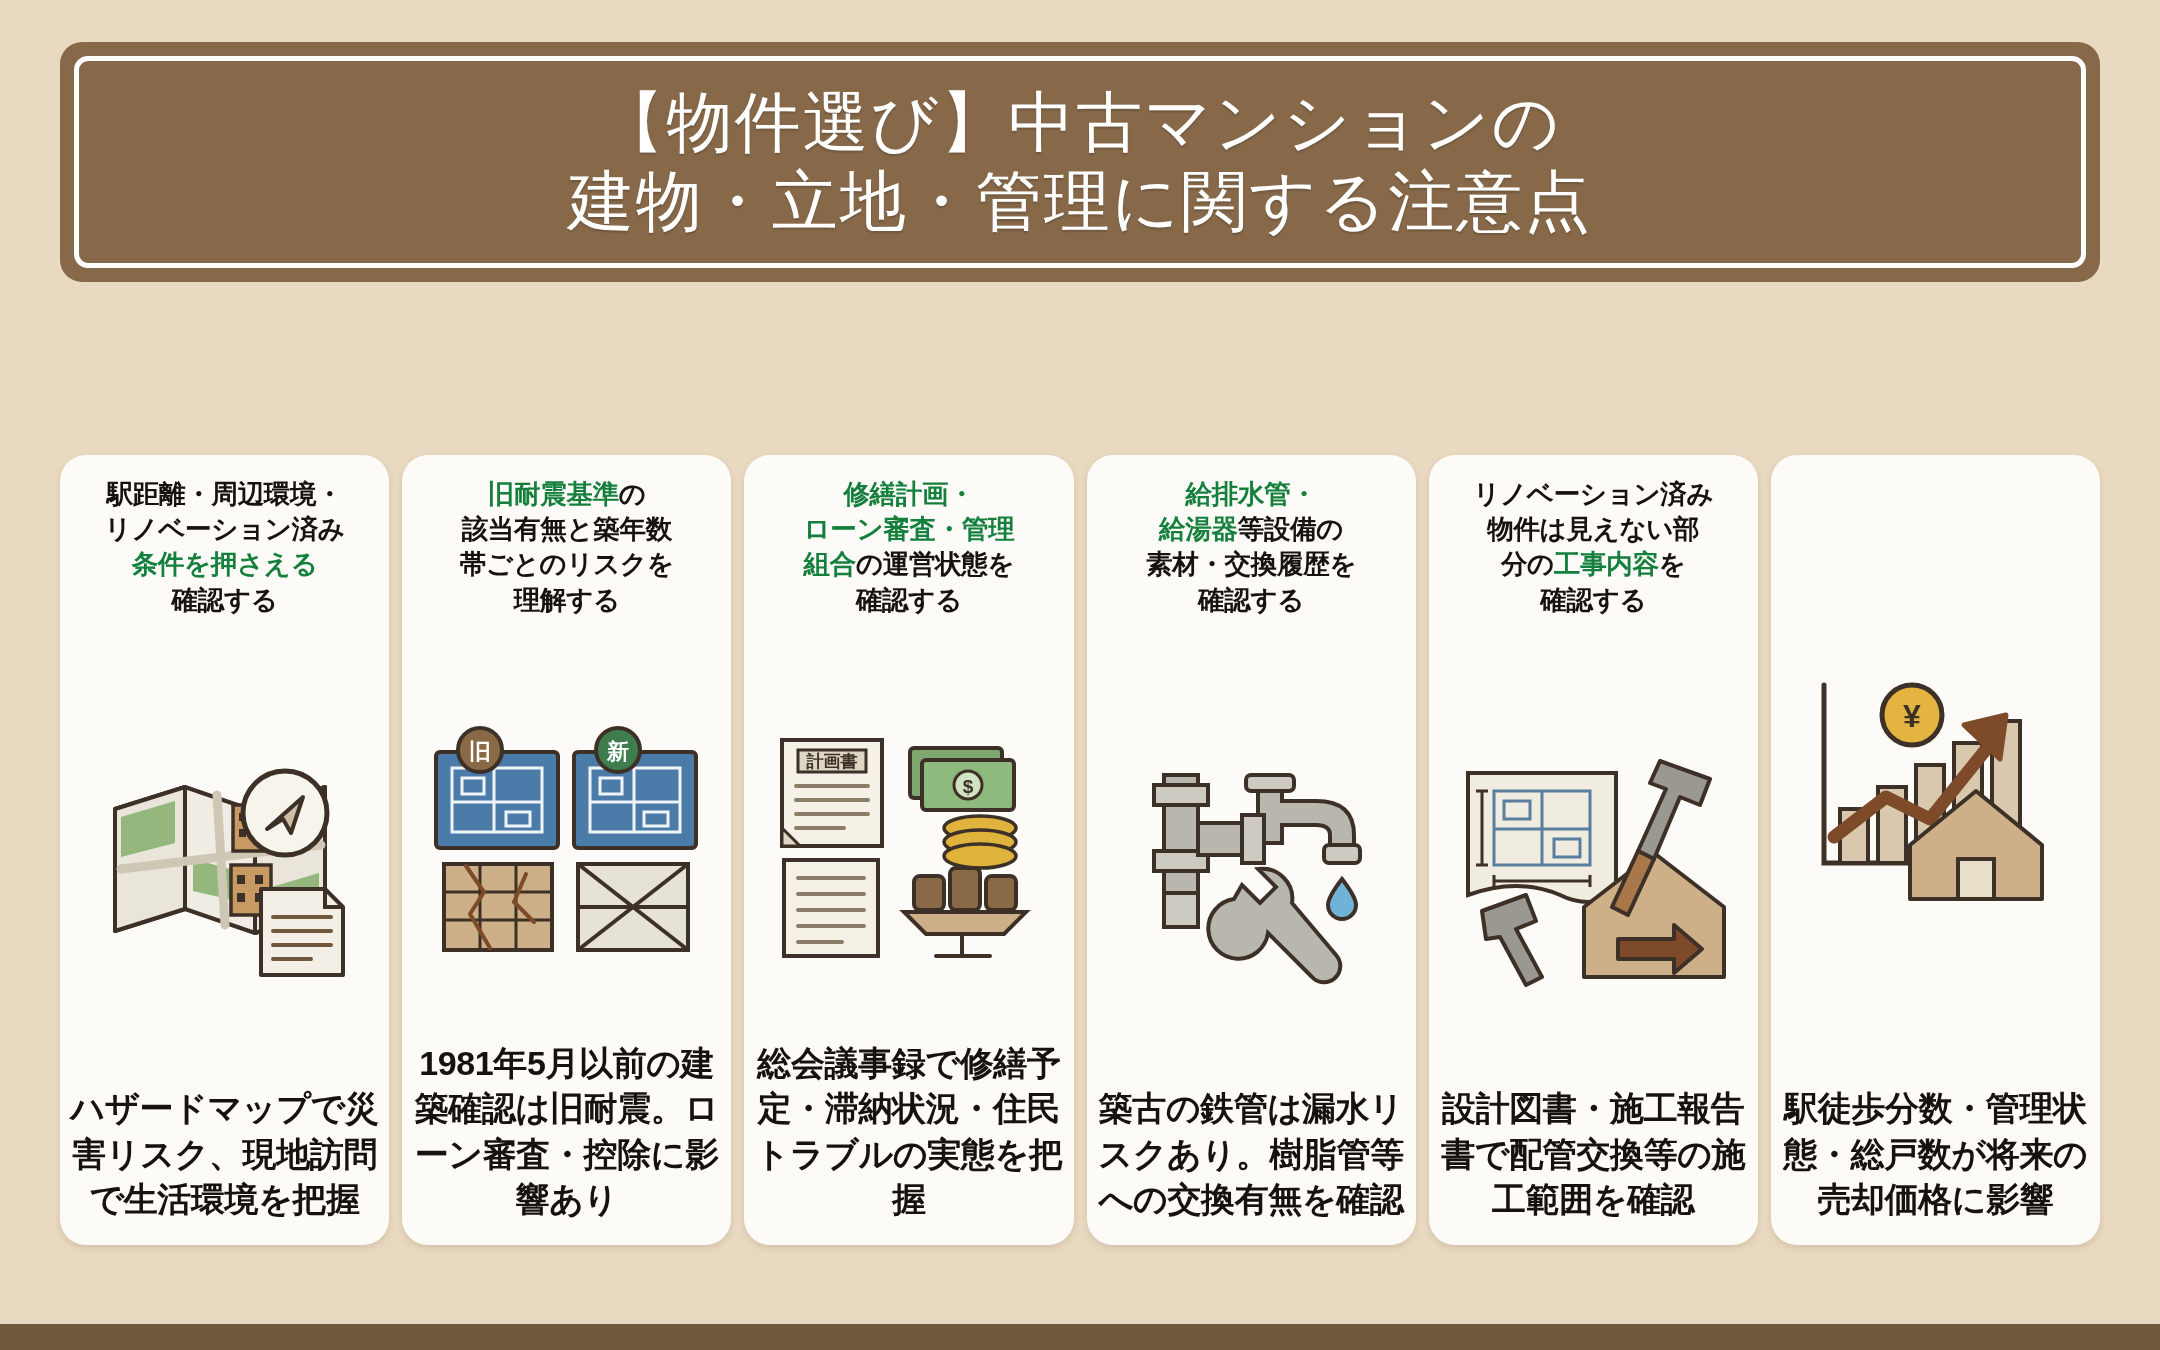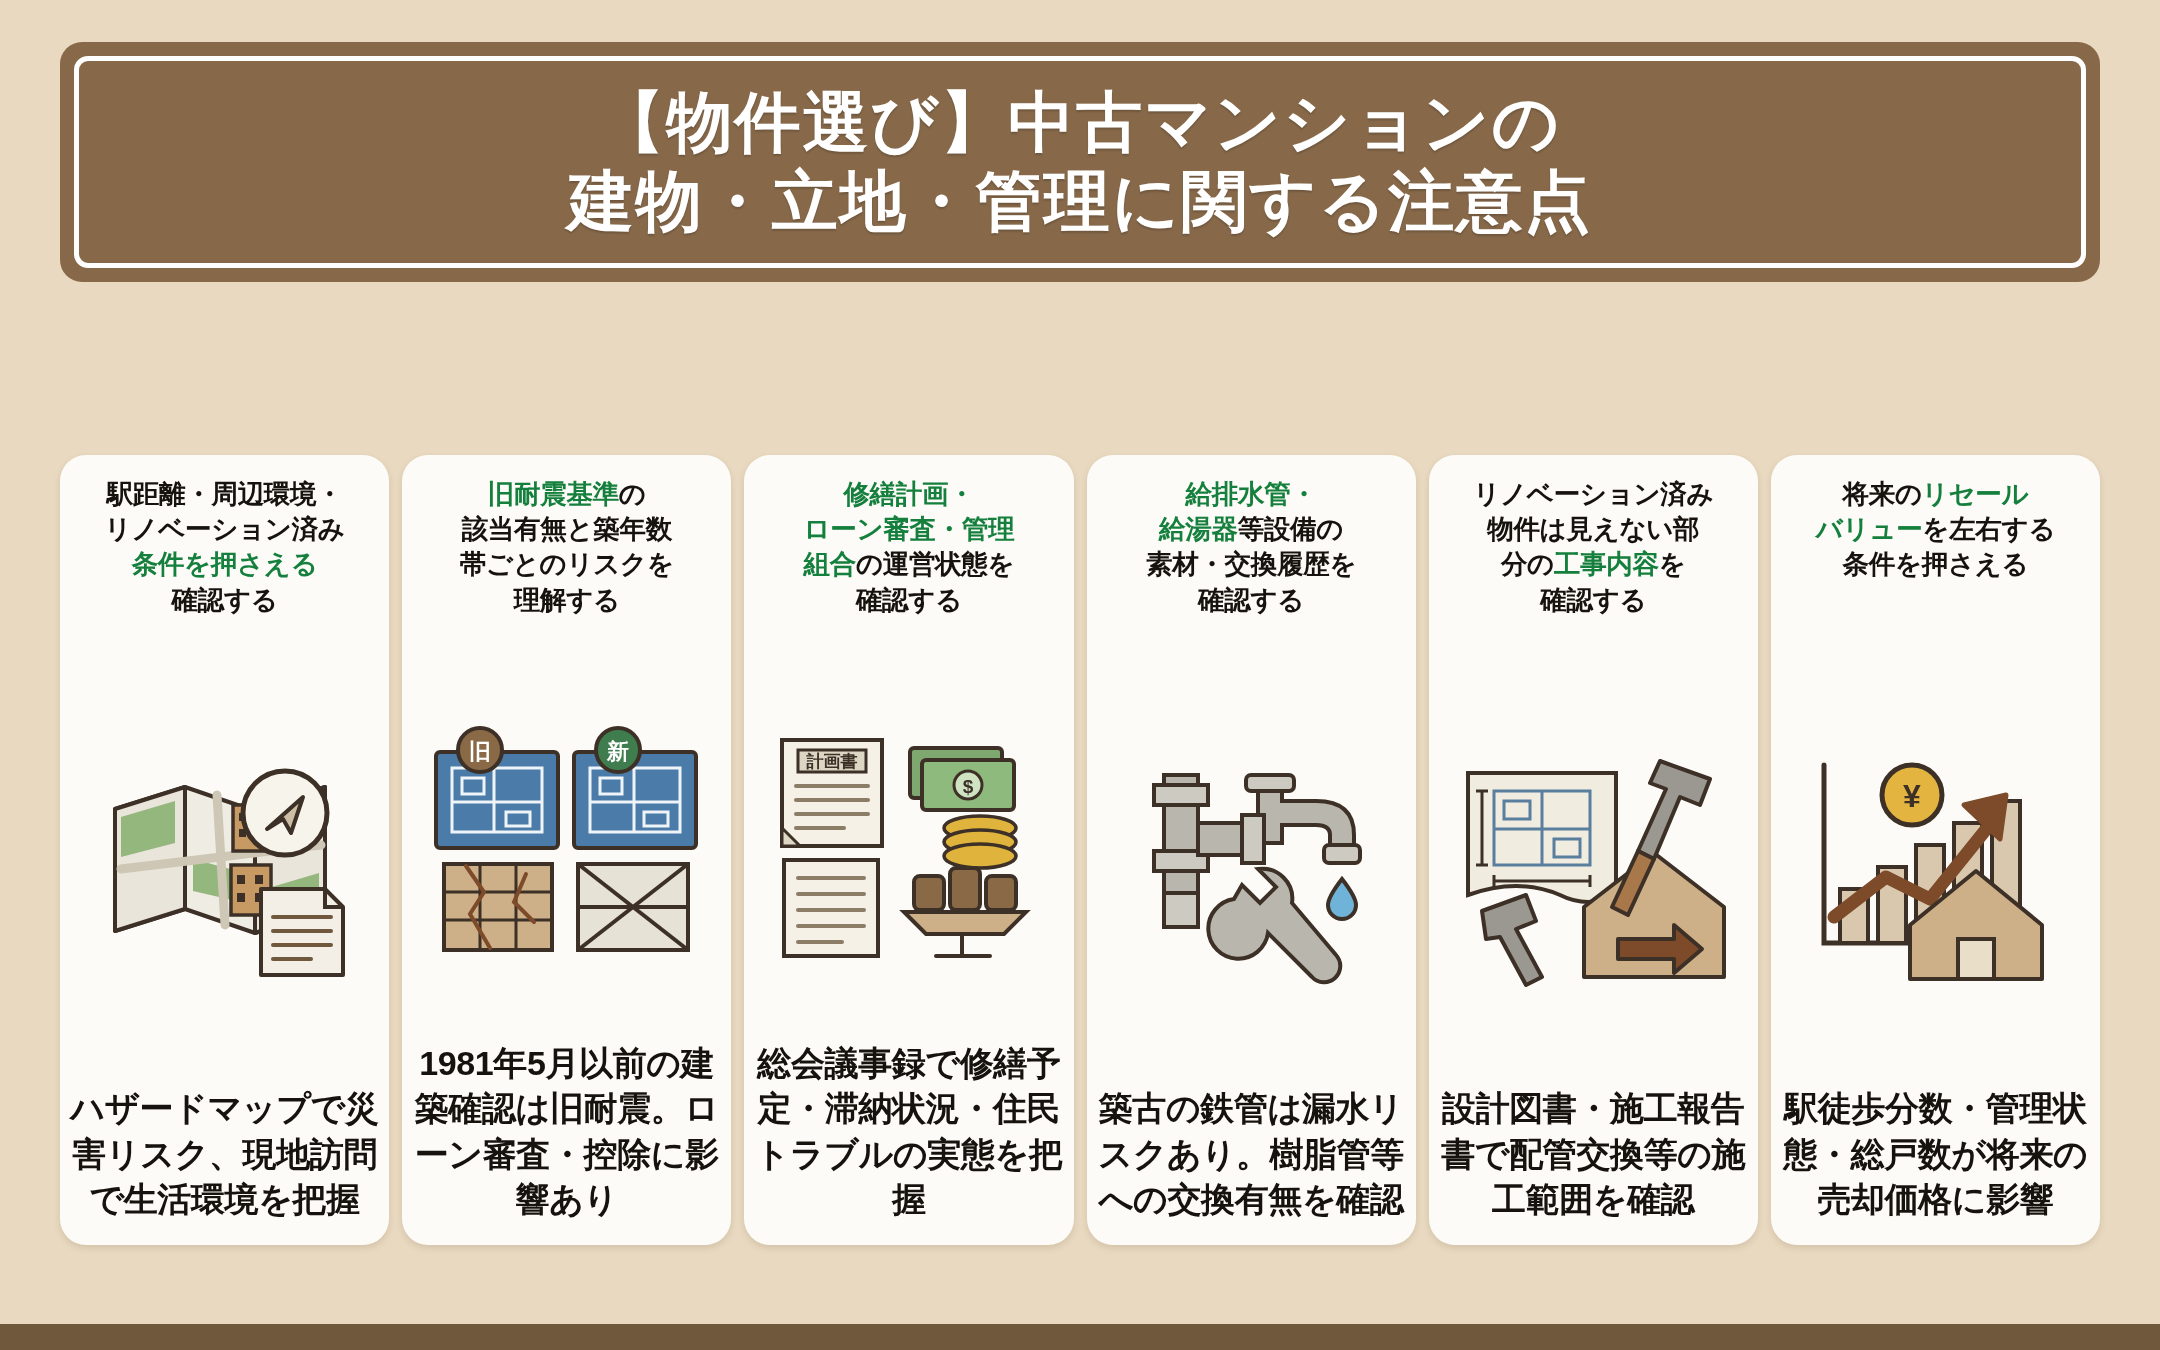--- a/index.html
+++ b/index.html
@@ -19,21 +19,21 @@
     background:#87694a;border-radius:22px;
     display:flex;align-items:center;justify-content:center;
   }
   .header-inner{
     position:absolute;left:14px;top:14px;right:14px;bottom:14px;
     border:5px solid #ffffff;border-radius:14px;
     display:flex;flex-direction:column;align-items:center;justify-content:center;
     gap:4px;
   }
   .header-line{
-    color:#ffffff;font-weight:bold;font-size:66px;line-height:1.14;
+    color:#ffffff;font-weight:normal;font-size:66px;line-height:1.14;
     letter-spacing:2px;white-space:nowrap;
     text-shadow:0 2px 2px rgba(0,0,0,.18);
   }
 
   
   .cards{
     position:absolute;left:60px;top:455px;width:2040px;height:790px;
     display:flex;gap:13px;
   }
   .card{
@@ -345,29 +345,20 @@
 
           <g stroke="#3d3027" stroke-width="4" stroke-linejoin="round">
             <path d="M34 172 L78 156 L88 182 L68 190 L94 238 L78 246 L52 198 L38 200 Z" fill="#9b9892"></path>
           </g>
         </svg>
       </div>
       <div class="card-foot">設計図書・施工報告書で配管交換等の施工範囲を確認</div>
     </div>
 
     <div class="card">
-      <div class="card-title">
-        <div>
-          <span>将来の</span><span class="hl">リセール</span>
-        </div>
-        <div>
-          <span class="hl">バリュー</span><span>を左右する</span>
-        </div>
-        <div>条件を押さえる</div>
-      </div>
       <div class="art">
         <svg width="290" height="250" viewBox="0 0 290 250">
 
           <g stroke="#3d3027" stroke-width="5" fill="none" stroke-linecap="round">
             <path d="M34 26 L34 204 L250 204"></path>
           </g>
 
           <g fill="#d9c8ad" stroke="#3d3027" stroke-width="4">
             <rect x="50" y="150" width="28" height="54"></rect>
             <rect x="88" y="128" width="28" height="76"></rect>

